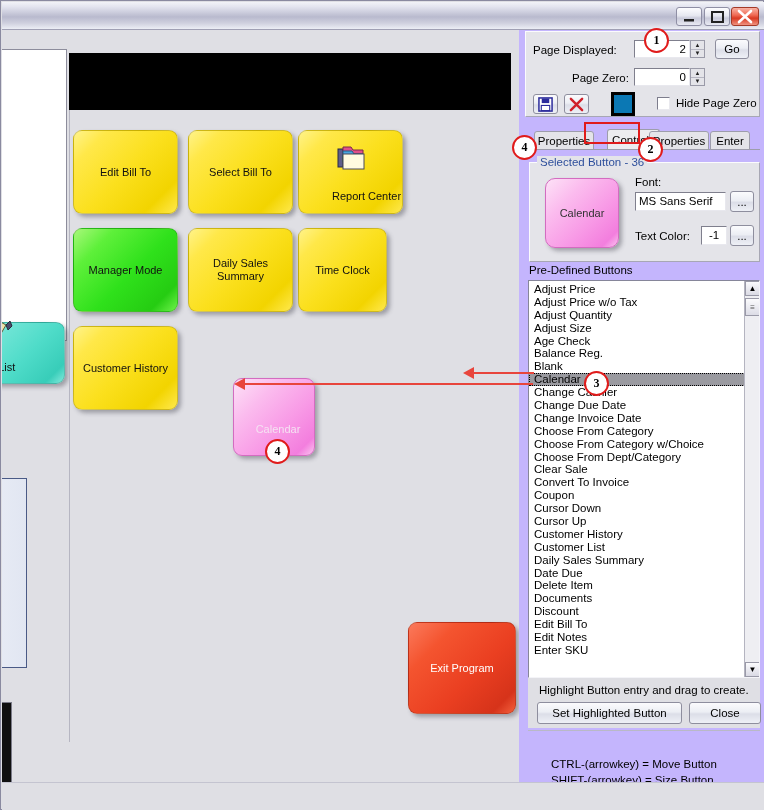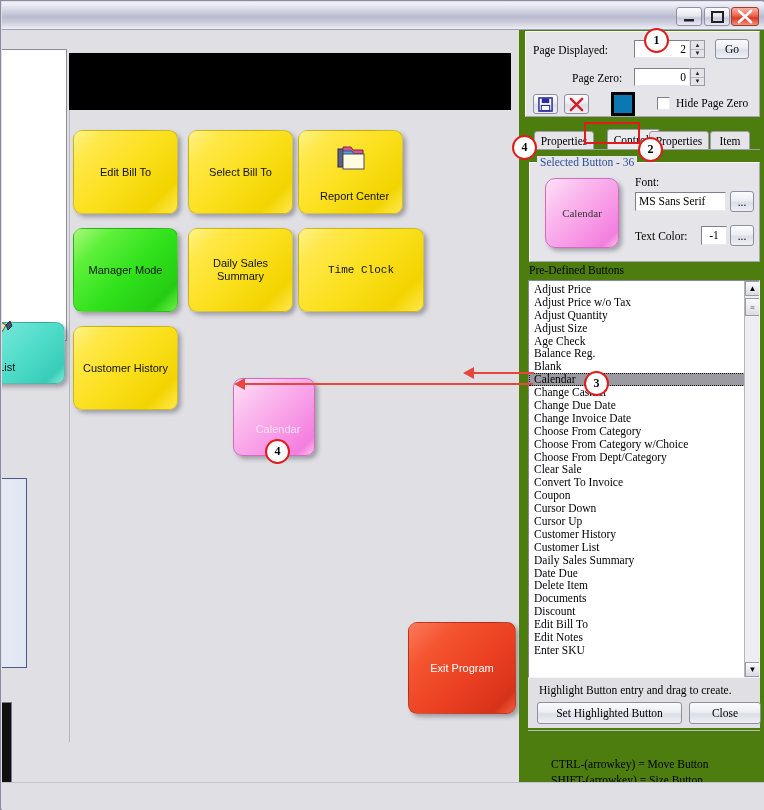--- a/index.html
+++ b/index.html
@@ -91,21 +91,21 @@
     color:#fff;
   }
   .pos-btn.red .lbl{color:#fff;}
   .pos-btn.teal{
     background:linear-gradient(135deg,#c4f7ef 0%,#76e6d8 25%,#4fdcc9 60%,#38cdb9 88%,#85ebdd 100%);
   }
   .report-icon{position:absolute;top:12px;left:50%;transform:translateX(-50%);}
   
   #right-panel{
     position:absolute;left:518px;top:29px;width:245px;height:752px;
-    background:#4d7c0f;box-sizing:border-box;font-family:Liberation Serif, serif;
+    background:#c4b5fd;box-sizing:border-box;
   }
   .group-box{
     position:absolute;background:#e4e4e9;
     border:1px solid #a7a7b4;
     border-top-color:#fbfbfd;border-left-color:#fbfbfd;
     box-sizing:border-box;
   }
   .lbl-static{position:absolute;color:#000;font-size:11.5px;white-space:nowrap;}
   .txtbox{
     position:absolute;background:#fff;border:1px solid #7f7f8d;
@@ -249,33 +249,33 @@
       <span class="lbl">Select Bill To</span>
     </div>
     <div class="pos-btn yellow" style="left:296px;top:100px;width:105px;height:84px;">
       <svg class="report-icon" width="34" height="30" viewBox="0 0 34 30">
         <rect x="4" y="6" width="5" height="18" fill="#5e5e8a" stroke="#2a2a44" stroke-width="1"></rect>
         <path d="M9 4 h8 l2 3 h10 v4 h-20 z" fill="#e0508a" stroke="#7a2a4a" stroke-width="1"></path>
         <path d="M9 8 h9 l2 3 h9 v4 h-20 z" fill="#4aa6e0" stroke="#1f5e86" stroke-width="1"></path>
         <path d="M9 12 h9 l2 3 h9 v4 h-20 z" fill="#5ec45e" stroke="#2a6e2a" stroke-width="1"></path>
         <rect x="9" y="11" width="21" height="15" fill="#fffbe0" stroke="#4a4a5a" stroke-width="1"></rect>
       </svg>
-      <span class="lbl" style="position:absolute;bottom:10px;left:0;width:100%;">Report Center</span>
+      <span class="lbl" style="position:absolute;bottom:10px;left:12px;width:100%;">Report Center</span>
     </div>
 
     <div class="pos-btn green" style="left:71px;top:198px;width:105px;height:84px;">
       <span class="lbl">Manager Mode</span>
     </div>
     <div class="pos-btn yellow" style="left:186px;top:198px;width:105px;height:84px;">
       <span class="lbl">
         <span>Daily Sales</span><br>
         <span>Summary</span>
       </span>
     </div>
-    <div class="pos-btn yellow" style="left:296px;top:198px;width:126px;height:84px;font-family:Liberation Mono, monospace;">
+    <div class="pos-btn yellow" style="left:296px;top:198px;width:89px;height:84px;">
       <span class="lbl">Time Clock</span>
     </div>
 
     <div class="pos-btn yellow" style="left:71px;top:296px;width:105px;height:84px;">
       <span class="lbl">Customer History</span>
     </div>
 
     <div class="pos-btn pink" style="left:231px;top:348px;width:82px;height:78px;">
       <span class="lbl" style="position:absolute;top:44px;left:0;width:100%;">Calendar</span>
     </div>
@@ -320,21 +320,21 @@
         <div style="position:absolute;left:3px;top:3px;width:18px;height:18px;background:#0b78b4;"></div>
       </div>
       <div class="chk" style="left:131px;top:65px;"></div>
       <span class="lbl-static" style="left:150px;top:65px;">Hide Page Zero</span>
     </div>
 
     <div style="position:absolute;left:6px;top:99px;width:235px;height:21px;">
       <div class="tab" style="left:9px;top:2px;width:60px;border-bottom:1px solid #9d9dab;">Properties</div>
       <div class="tab active" style="left:82px;top:0px;width:53px;">Controls</div>
       <div class="tab" style="left:124px;top:2px;width:60px;border-bottom:1px solid #9d9dab;">Properties</div>
-      <div class="tab" style="left:185px;top:2px;width:40px;border-bottom:1px solid #9d9dab;">Item</div>
+      <div class="tab" style="left:185px;top:2px;width:40px;border-bottom:1px solid #9d9dab;">Enter</div>
     </div>
     <div style="position:absolute;left:15px;top:119px;width:226px;height:1px;background:#9d9dab;"></div>
 
     <div class="group-box" style="left:10px;top:132px;width:231px;height:100px;"></div>
     <span class="blue-cap" style="left:18px;top:126px;">Selected Button - 36</span>
 
     <div class="pos-btn pink" style="left:26px;top:148px;width:74px;height:70px;border-radius:10px;">
       <span class="lbl" style="color:#333;">Calendar</span>
     </div>
 

